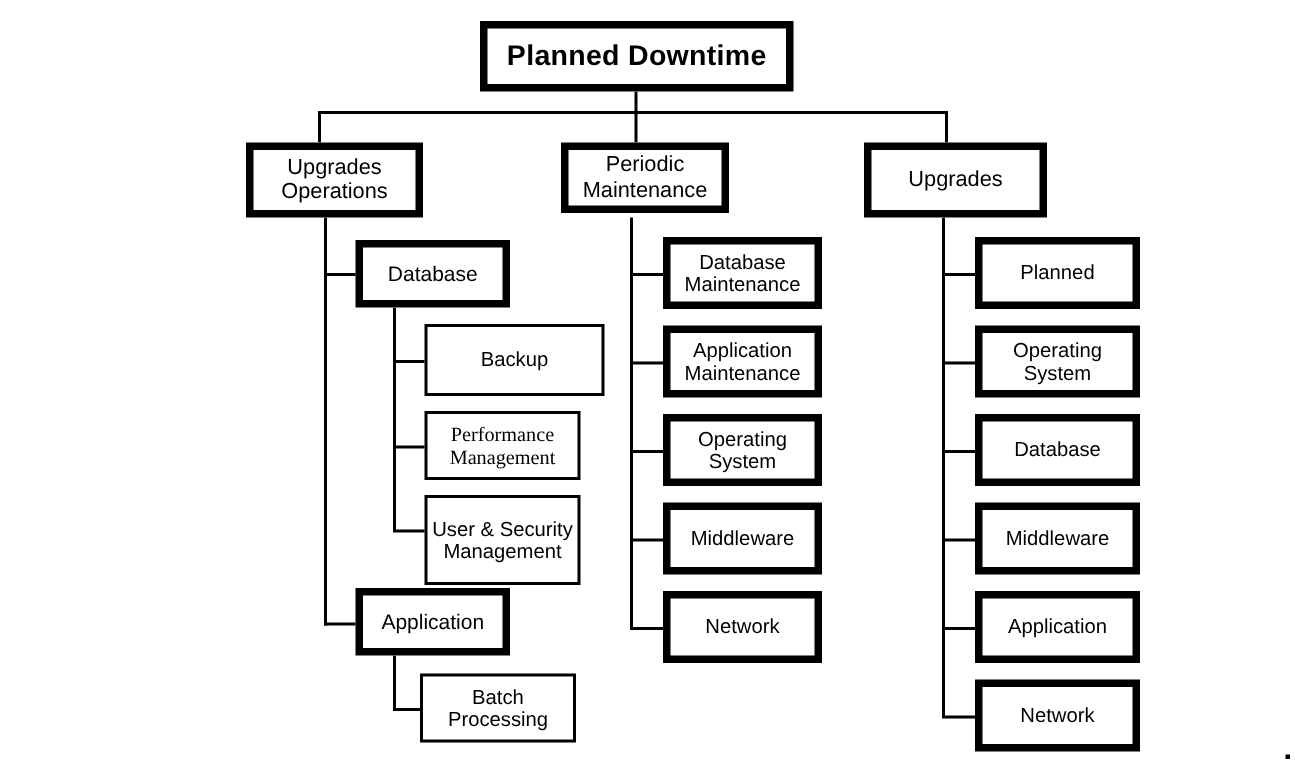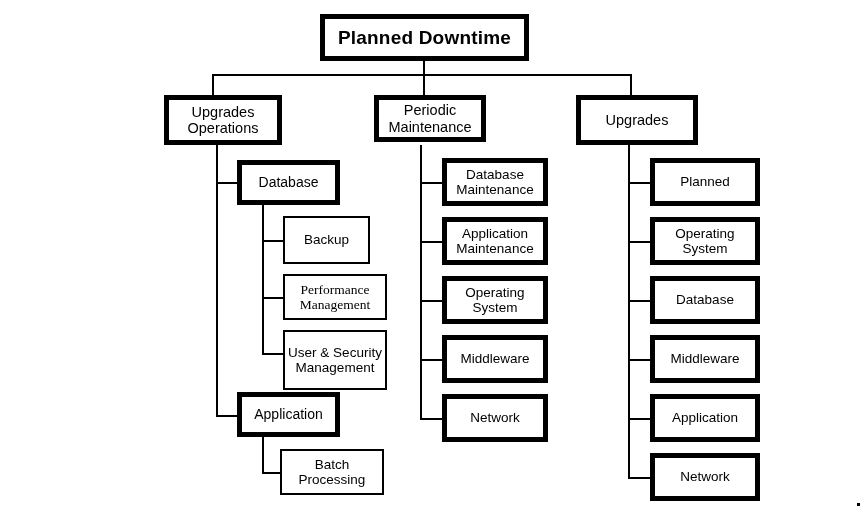--- a/index.html
+++ b/index.html
@@ -94,21 +94,21 @@
     <div class="node thick root-node" style="left: 320px; top: 14px; width: 209px; height: 47px;">
       <span class="label">Planned Downtime</span>
     </div>
     <div class="node thick branch-node" style="left: 164px; top: 95px; width: 118px; height: 50px;">
       <span class="label">Upgrades
 Operations</span>
     </div>
     <div class="node thick sub-node" style="left: 237px; top: 160px; width: 103px; height: 45px;">
       <span class="label">Database</span>
     </div>
-    <div class="node thin leaf-node" style="left: 283px; top: 216px; width: 87px; height: 48px;">
+    <div class="node thin leaf-node" style="left: 283px; top: 216px; width: 120px; height: 48px;">
       <span class="label">Backup</span>
     </div>
     <div class="node thin leaf-node" style="left: 283px; top: 274px; width: 104px; height: 46px; font-family: Liberation Serif, serif;">
       <span class="label">Performance
 Management</span>
     </div>
     <div class="node thin leaf-node" style="left: 283px; top: 330px; width: 104px; height: 60px;">
       <span class="label">User &amp; Security
 Management</span>
     </div>

